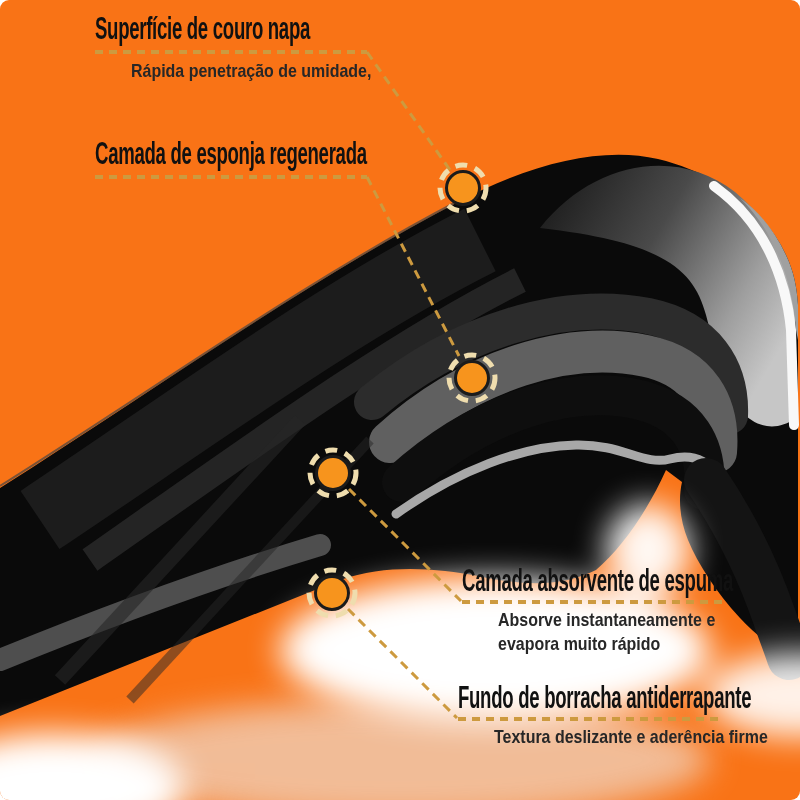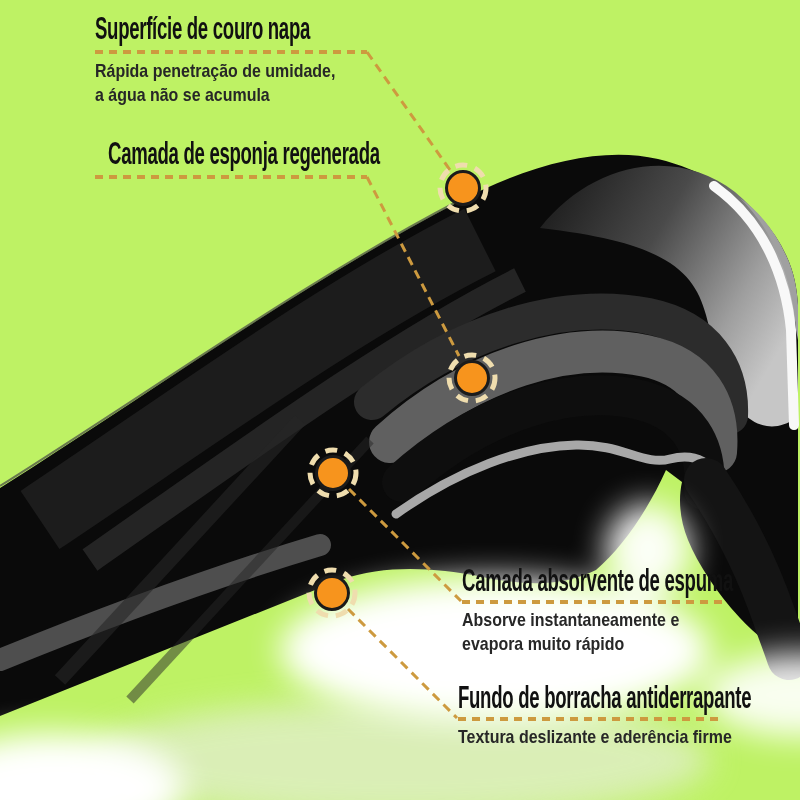--- a/index.html
+++ b/index.html
@@ -1,26 +1,26 @@
 <!DOCTYPE html>
 <html><head>
 <meta charset="utf-8">
 <style>
   html,body{margin:0;padding:0;background:#fff;}
-  #stage{position:relative;width:800px;height:800px;overflow:hidden;background:#bef264;
-         font-family:"Liberation Sans",sans-serif;}
+  #stage{position:relative;width:800px;height:800px;overflow:hidden;background:#f97316;
+         font-family:"Liberation Sans",sans-serif;border-radius:9px;}
   #art{position:absolute;left:0;top:0;}
   .label{position:absolute;}
   .title{font-weight:700;font-size:31px;line-height:32px;color:#111;letter-spacing:-0.5px;white-space:nowrap;}
   .tsq{display:inline-block;transform:scaleX(0.60);transform-origin:0 100%;}
-  .sub{font-weight:700;font-size:19px;line-height:24px;color:#272727;}
+  .sub{font-weight:700;font-size:19px;line-height:24px;color:#272727;margin-left:36px;}
   .ssq{display:inline-block;transform:scaleX(0.84);transform-origin:0 50%;white-space:nowrap;}
   #lab1{left:95px;top:13px;}
   #lab1 .sub{margin-top:14px;}
-  #lab2{left:108px;top:138px;}
+  #lab2{left:95px;top:138px;}
   #lab2 .sub{margin-top:12px;}
   #lab3{left:462px;top:565px;}
   #lab3 .sub{margin-top:11px;}
   #lab4{left:458px;top:682px;}
   #lab4 .sub{margin-top:11px;}
 </style>
 </head>
 <body>
 
 <div id="stage">
@@ -134,21 +134,20 @@
       </g>
     </g>
   </svg>
 
   <div class="label" id="lab1">
     <div class="title">
       <span class="tsq">Superfície de couro napa</span>
     </div>
     <div class="sub">
       <div><span class="ssq">Rápida penetração de umidade,</span></div>
-      <div><span class="ssq">a água não se acumula</span></div>
     </div>
   </div>
 
   <div class="label" id="lab2">
     <div class="title">
       <span class="tsq">Camada de esponja regenerada</span>
     </div>
   </div>
 
   <div class="label" id="lab3">

